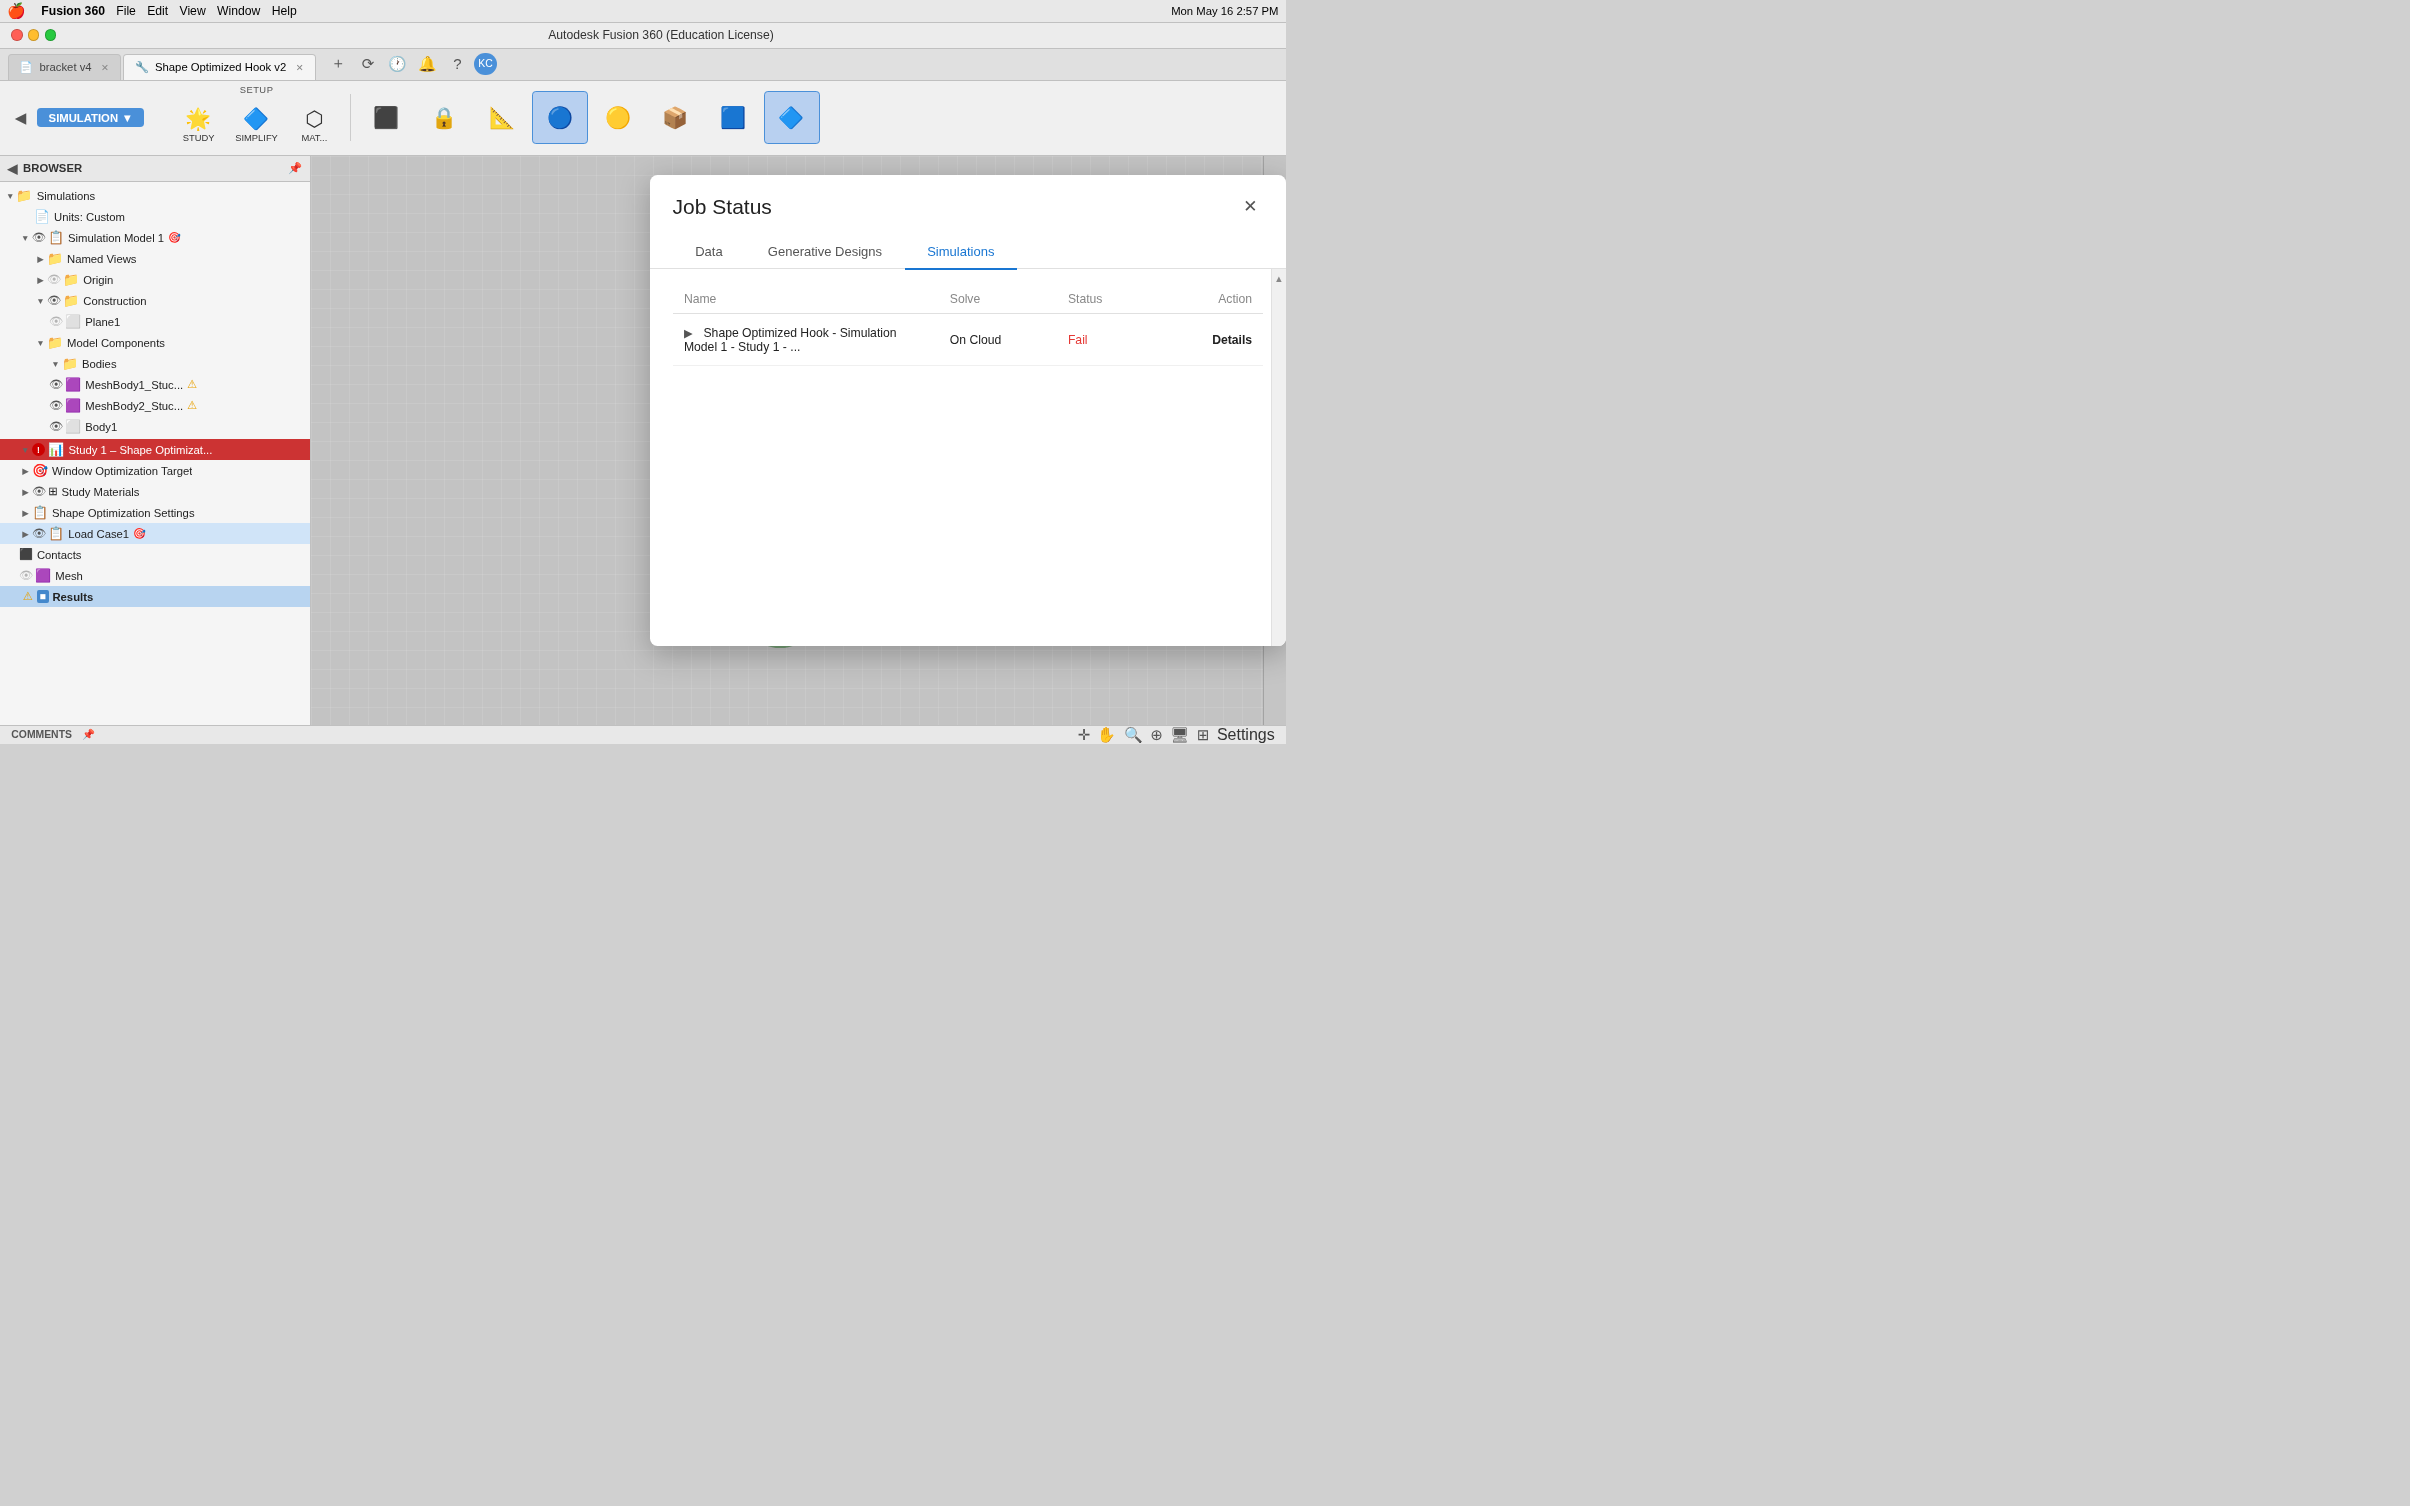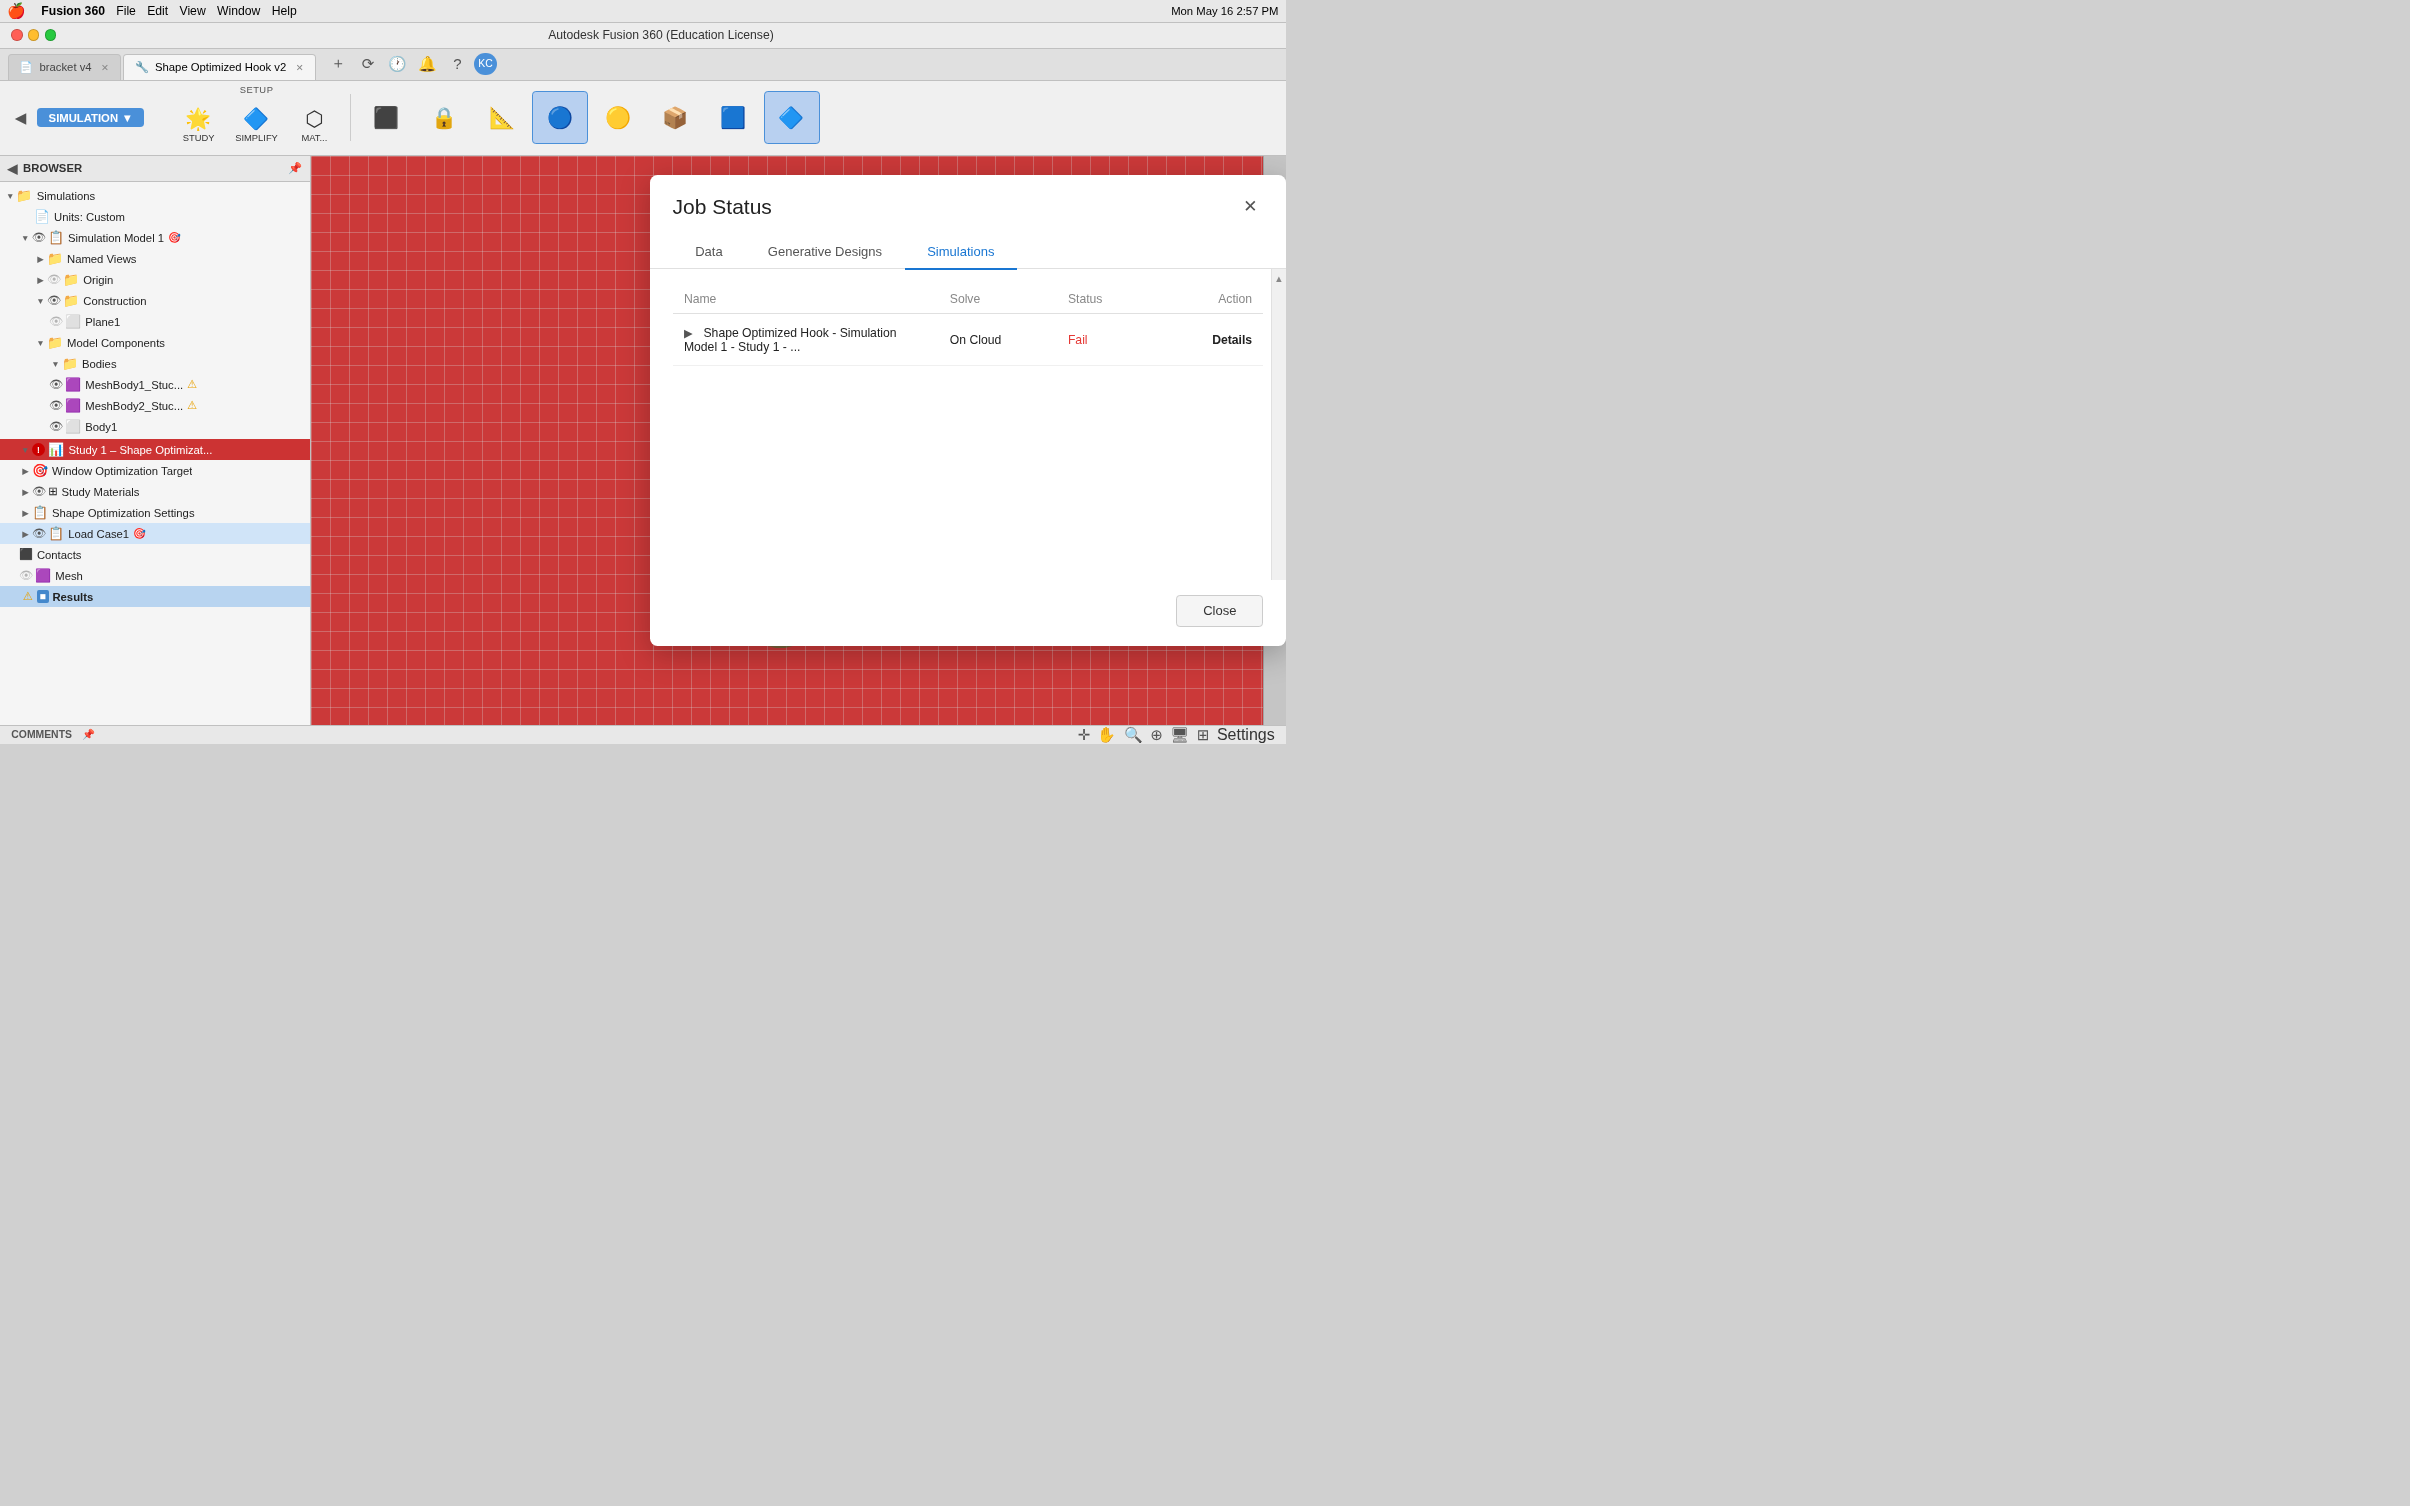--- a/index.html
+++ b/index.html
@@ -237,21 +237,21 @@
       font-size: 8.5px;
       display: flex; align-items: center; justify-content: center;
       margin-right: 3.8px;
       flex-shrink: 0;
       font-weight: bold;
     }
 
     
     .viewport {
       flex: 1;
-      background: #ef4444;
+      background: #e5e5e5;
       position: relative;
       overflow: hidden;
     }
     .viewport-grid {
       position: absolute;
       top: 0; left: 0; right: 0; bottom: 0;
       background-image:
         linear-gradient(rgba(255,255,255,0.3) 0.9px, transparent 0.9px),
         linear-gradient(90deg, rgba(255,255,255,0.3) 0.9px, transparent 0.9px);
       background-size: 19px 19px;
@@ -762,23 +762,20 @@
                 </td>
               </tr>
             </tbody>
           </table>
 
           <div class="dialog-scroll-indicator">
             <span class="scroll-arrow">▲</span>
           </div>
         </div>
 
-        <div class="dialog-footer">
-          <button class="btn-close-dialog">Close</button>
-        </div>
       </div>
     </div>
   </div>
 </div>
 
 <div class="status-bar">
   <div class="status-left">
     <span>COMMENTS</span>
     <span style="margin-left:7.5px;cursor:pointer;">📌</span>
   </div>

